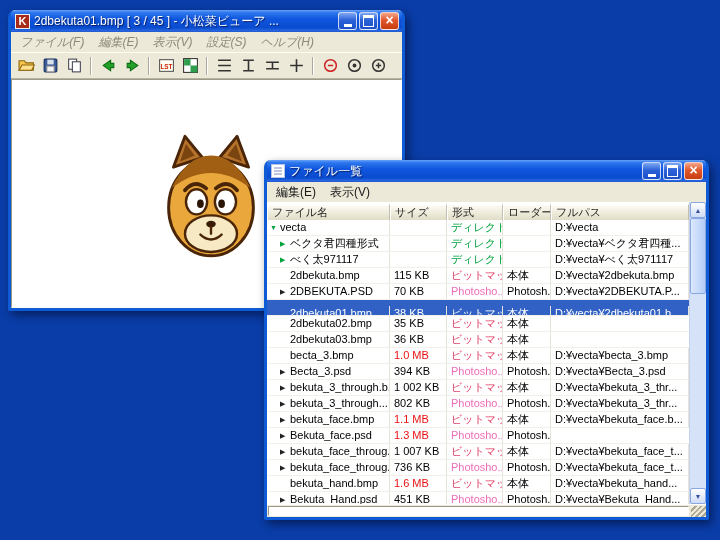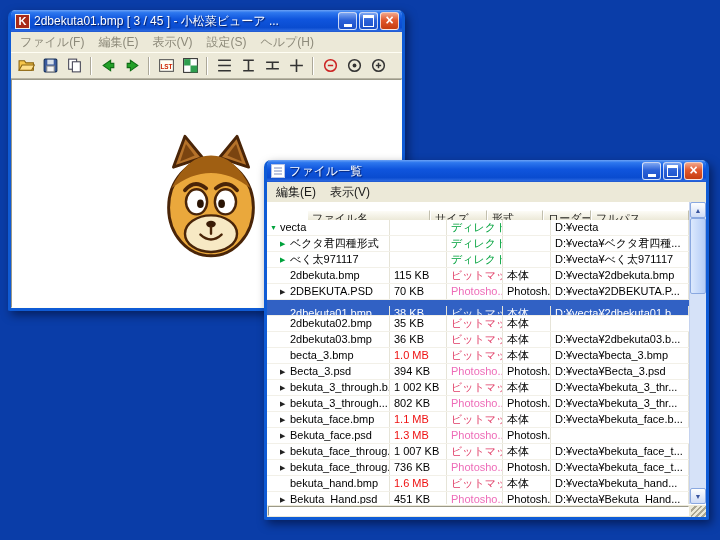--- a/index.html
+++ b/index.html
@@ -51,21 +51,21 @@
     font-size:11px; font-weight:bold; line-height:13px; text-align:center;
   }
 
   .menubar {
     height:20px; flex:0 0 20px;
     background:#ece9d8;
     display:flex; align-items:center; padding:0 2px;
     font-size:12px;
   }
   .menu-item { padding:2px 7px; }
-  .viewer .menu-item { color:#8d8a7a; }
+  .viewer .menu-item { color:#8d8a7a;font-style:italic; }
   .filelist .menu-item { color:#1a1a1a; }
 
   
   .viewer { left:8px; top:10px; width:397px; height:301px; }
   .toolbar {
     height:27px; flex:0 0 27px;
     background:#ece9d8;
     border-top:1px solid #fffef4;
     border-bottom:1px solid #b8b4a4;
     display:flex; align-items:center; padding:0 3px;
@@ -75,22 +75,22 @@
   .viewer-client {
     flex:1; background:#fff; position:relative; overflow:hidden;
     border:1px solid; border-color:#9b9988 #fffef6 #fffef6 #9b9988;
   }
   .cat { position:absolute; left:146px; top:50px; }
 
   
   .filelist { left:264px; top:160px; width:445px; height:360px; }
   .table-wrap { flex:1; position:relative; background:#fff; overflow:hidden; }
   .thead {
-    position:absolute; top:8px; left:0; right:17px; height:17px;
-    display:grid; grid-template-columns:123px 57px 56px 48px 1fr;padding-left:40px;
+    position:absolute; top:2px; left:0; right:17px; height:17px;
+    display:grid; grid-template-columns:123px 57px 56px 48px 1fr;
   }
   .hcell {
     background:linear-gradient(180deg,#fdfcf7,#ece9d8 60%,#e0dcc8);
     border-top:1px solid #fff; border-left:1px solid #fff;
     border-right:1px solid #c2bfae; border-bottom:1px solid #b8b4a4;
     font-size:11px; padding:0 4px; display:flex; align-items:center;
     white-space:nowrap; overflow:hidden; color:#201f1a;
   }
   .tbody { position:absolute; top:18px; left:0; right:17px; bottom:0; overflow:hidden; background:#fff; }
   .trow {
@@ -349,21 +349,20 @@
           <div class="cell namec" style="padding-left: 13px;"><span class="mk "></span><span>2dbekuta02.bmp</span></div>
           <div class="cell sizec">35 KB</div>
           <div class="cell fmtc fmt-bmp">ビットマップ</div>
           <div class="cell loaderc">本体</div>
         </div>
         <div class="trow">
           <div class="cell namec" style="padding-left: 13px;"><span class="mk "></span><span>2dbekuta03.bmp</span></div>
           <div class="cell sizec">36 KB</div>
           <div class="cell fmtc fmt-bmp">ビットマップ</div>
           <div class="cell loaderc">本体</div>
-          <div class="cell pathc">D:¥vecta¥2dbekuta03.b...</div>
         </div>
         <div class="trow">
           <div class="cell namec" style="padding-left: 13px;"><span class="mk "></span><span>becta_3.bmp</span></div>
           <div class="cell sizec size-red">1.0 MB</div>
           <div class="cell fmtc fmt-bmp">ビットマップ</div>
           <div class="cell loaderc">本体</div>
           <div class="cell pathc">D:¥vecta¥becta_3.bmp</div>
         </div>
         <div class="trow">
           <div class="cell namec" style="padding-left: 13px;"><span class="mk file">▶</span><span>Becta_3.psd</span></div>

